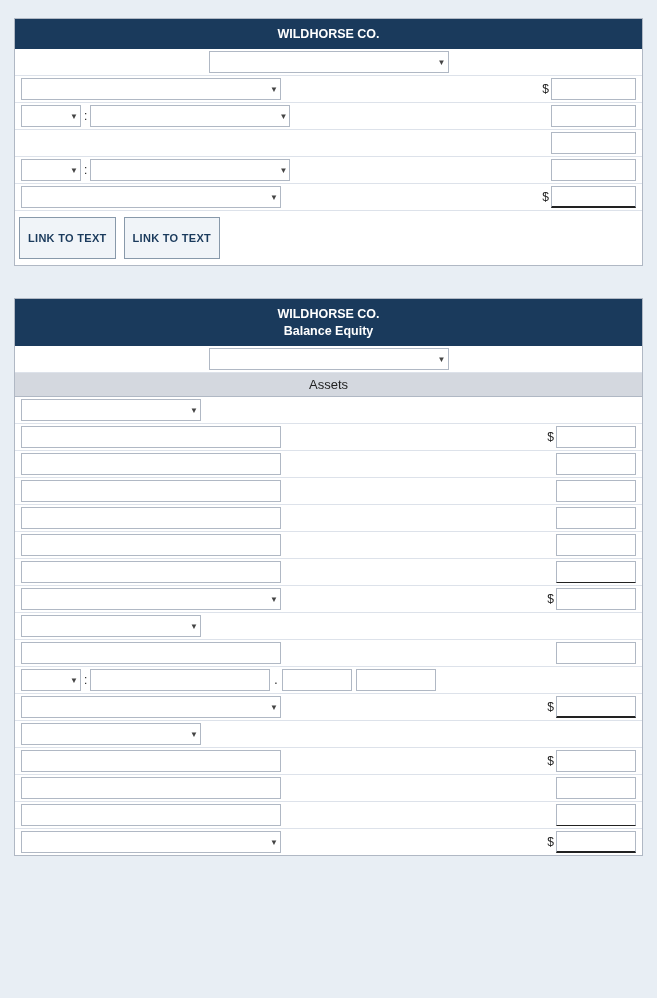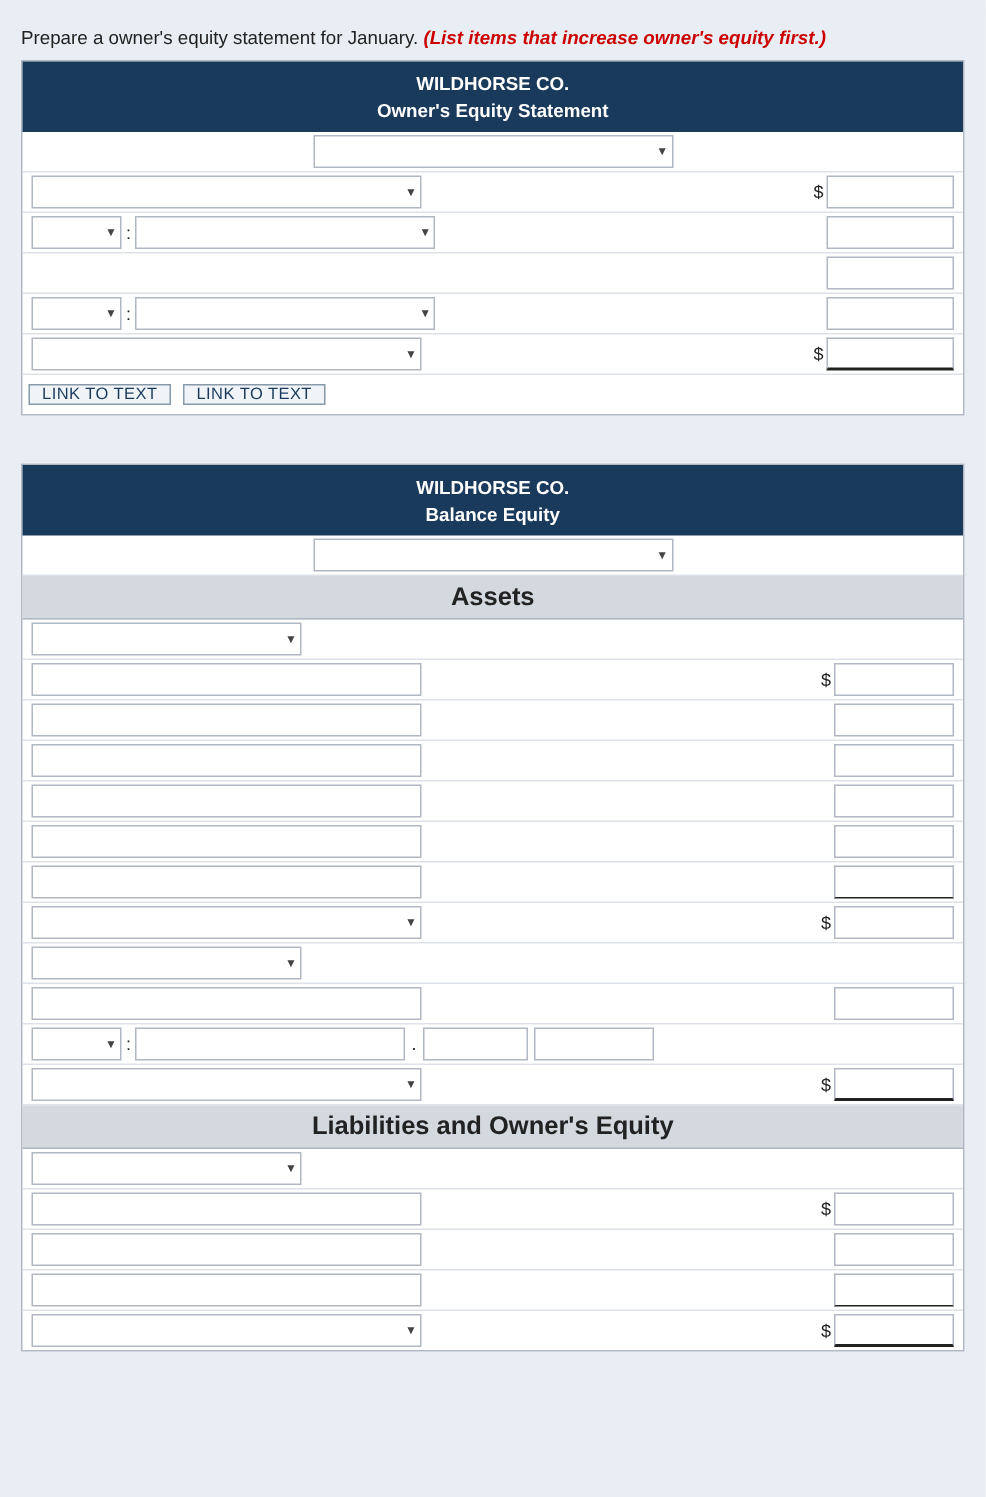--- a/index.html
+++ b/index.html
@@ -86,36 +86,36 @@
       display: flex;
       align-items: center;
       padding: 6px 4px;
       gap: 8px;
     }
     .link-btn {
       border: 1px solid #8899aa;
       background: #f0f4f8;
       color: #1a3a5c;
       font-size: 11px;
-      padding: 0 8px;
+      padding: 14px 8px;
       cursor: pointer;
       text-decoration: none;
-      font-weight: normal;
+      font-weight: bold;
       letter-spacing: 0.3px;
     }
     .section-divider {
       height: 14px;
       background: #e8eef4;
     }
     
     .gray-header-row {
       background: #d4d8df;
       text-align: center;
-      font-weight: bold;
-      font-size: 17px;
+      font-weight: normal;
+      font-size: 13px;
       padding: 4px 0;
       border-bottom: 1px solid #b0b8c4;
     }
     
     .eq-row {
       display: flex;
       align-items: center;
       min-height: 26px;
       padding: 2px 6px;
       border-bottom: 1px solid #dde2ea;
@@ -134,28 +134,24 @@
     .underline-box {
       border-bottom: 1px solid #222;
     }
   </style>
 </head>
 <body>
 
 <div class="page">
 
   <div class="section">
-    <div class="instruction">
-      <span>Prepare a owner's equity statement for January. </span><em>(List items that increase owner's equity first.)</em>
-    </div>
 
     <div class="table-wrapper">
       <div class="table-header">
         <div>WILDHORSE CO.</div>
-        <div>Owner's Equity Statement</div>
       </div>
 
       <div class="eq-row" style="justify-content:center;">
         <div class="select-wrap">
           <select style="width:240px;"></select>
         </div>
       </div>
 
       <div class="eq-row">
         <div class="select-wrap" style="flex:1; max-width:260px;">
@@ -305,23 +301,20 @@
 
       <div class="bs-assets-row">
         <div class="select-wrap" style="flex:1; max-width:260px;">
           <select style="width:100%;"></select>
         </div>
         <div style="flex:1;"></div>
         <span class="dollar-sign">$</span>
         <input type="text" class="input-box" style="width: 80px; border-width: 1px 1px 2px; border-style: solid; border-color: rgb(176, 184, 196) rgb(176, 184, 196) rgb(34, 34, 34);">
       </div>
 
-      <div class="gray-header-row">
-        <span>Liabilities and Owner's Equity</span>
-      </div>
 
       <div class="bs-assets-row">
         <div class="select-wrap">
           <select style="width:180px;"></select>
         </div>
       </div>
 
       <div class="bs-assets-row">
         <input type="text" class="input-box" style="width: 260px;">
         <div style="flex:1;"></div>

